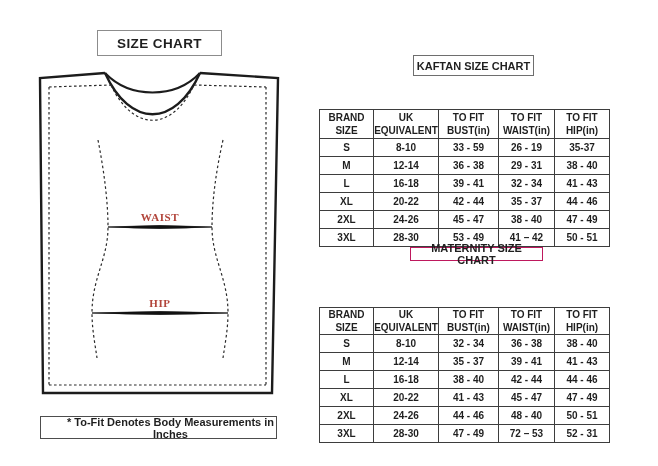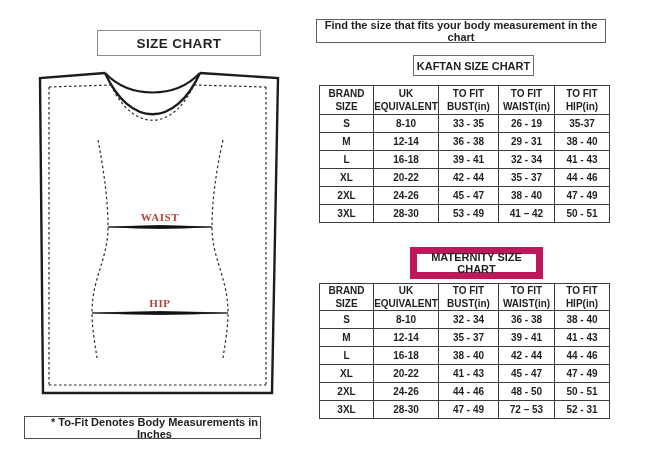--- a/index.html
+++ b/index.html
@@ -18,54 +18,55 @@
   .box {
     display: flex;
     align-items: center;
     justify-content: center;
     background: #ffffff;
     color: #1f1f1f;
     font-weight: bold;
     text-align: center;
   }
   .size-chart-title-box {
-    left: 97px; top: 30px; width: 164px; height: 26px;
+    left: 97px; top: 30px; width: 125px; height: 26px;
     border: 1px solid #8c8c8c;
     font-size: 13.5px; letter-spacing: 0.4px;
   }
   .instruction-box {
     left: 316px; top: 19px; width: 290px; height: 24px;
     border: 1px solid #5f5f5f;
     font-size: 11px;
   }
   .kaftan-title-box {
     left: 413px; top: 55px; width: 121px; height: 21px;
     border: 1px solid #6e6e6e;
     font-size: 11px;
   }
   .maternity-title-box {
-    left: 410px; top: 247px; width: 133px; height: 32px;
-    border: 7px solid #be185d;
+    left: 410px; top: 247px; width: 133px; height: 14px;
+    border: 1px solid #be185d;
     font-size: 11px;
   }
   .note-box {
-    left: 24px; top: 416px; width: 237px; height: 23px;
+    left: 40px; top: 416px; width: 237px; height: 23px;
     border: 1px solid #4d4d4d;
     font-size: 11px;
     padding-left: 24px;
   }
 
   
   table.size-table {
     position: absolute;
     left: 319px;
     width: 290px;
     border-collapse: collapse;
     table-layout: fixed;
     background: #ffffff;
+    margin-top: 24px;
   }
   table.kaftan-table { top: 85px; }
   table.maternity-table { top: 283px; }
   table.size-table th, table.size-table td {
     border: 1px solid #3d3d3d;
     font-size: 10px;
     font-weight: bold;
     color: #1f1f1f;
     text-align: center;
     vertical-align: middle;
@@ -119,23 +120,20 @@
     <path d="M57,247 Q125,244 193,247 Q125,250 57,247 Z" fill="#111111" stroke="#111111" stroke-width="0.8"></path>
 
     <text class="measure-label" x="125" y="155" text-anchor="middle" fill="#b2453b">WAIST</text>
     <text class="measure-label" x="125" y="241" text-anchor="middle" fill="#b2453b">HIP</text>
   </svg>
 
   <div class="box abs note-box">
     <span>* To-Fit Denotes Body Measurements in Inches</span>
   </div>
 
-  <div class="box abs instruction-box">
-    <span>Find the size that fits your body measurement in the chart</span>
-  </div>
 
   <div class="box abs kaftan-title-box">
     <span>KAFTAN SIZE CHART</span>
   </div>
 
   <table class="size-table kaftan-table">
     <colgroup>
       <col style="width:54px">
         <col style="width:65px">
         <col style="width:60px">
@@ -153,21 +151,21 @@
         <th>TO FIT
 WAIST(in)</th>
         <th>TO FIT
 HIP(in)</th>
       </tr>
     </thead>
     <tbody>
       <tr>
         <td>S</td>
         <td>8-10</td>
-        <td>33 - 35</td>
+        <td>33 - 59</td>
         <td>26 - 19</td>
         <td>35-37</td>
       </tr>
       <tr>
         <td>M</td>
         <td>12-14</td>
         <td>36 - 38</td>
         <td>29 - 31</td>
         <td>38 - 40</td>
       </tr>
@@ -254,21 +252,21 @@
         <td>XL</td>
         <td>20-22</td>
         <td>41 - 43</td>
         <td>45 - 47</td>
         <td>47 - 49</td>
       </tr>
       <tr>
         <td>2XL</td>
         <td>24-26</td>
         <td>44 - 46</td>
-        <td>48 - 50</td>
+        <td>48 - 40</td>
         <td>50 - 51</td>
       </tr>
       <tr>
         <td>3XL</td>
         <td>28-30</td>
         <td>47 - 49</td>
         <td>72 – 53</td>
         <td>52 - 31</td>
       </tr>
     </tbody>

